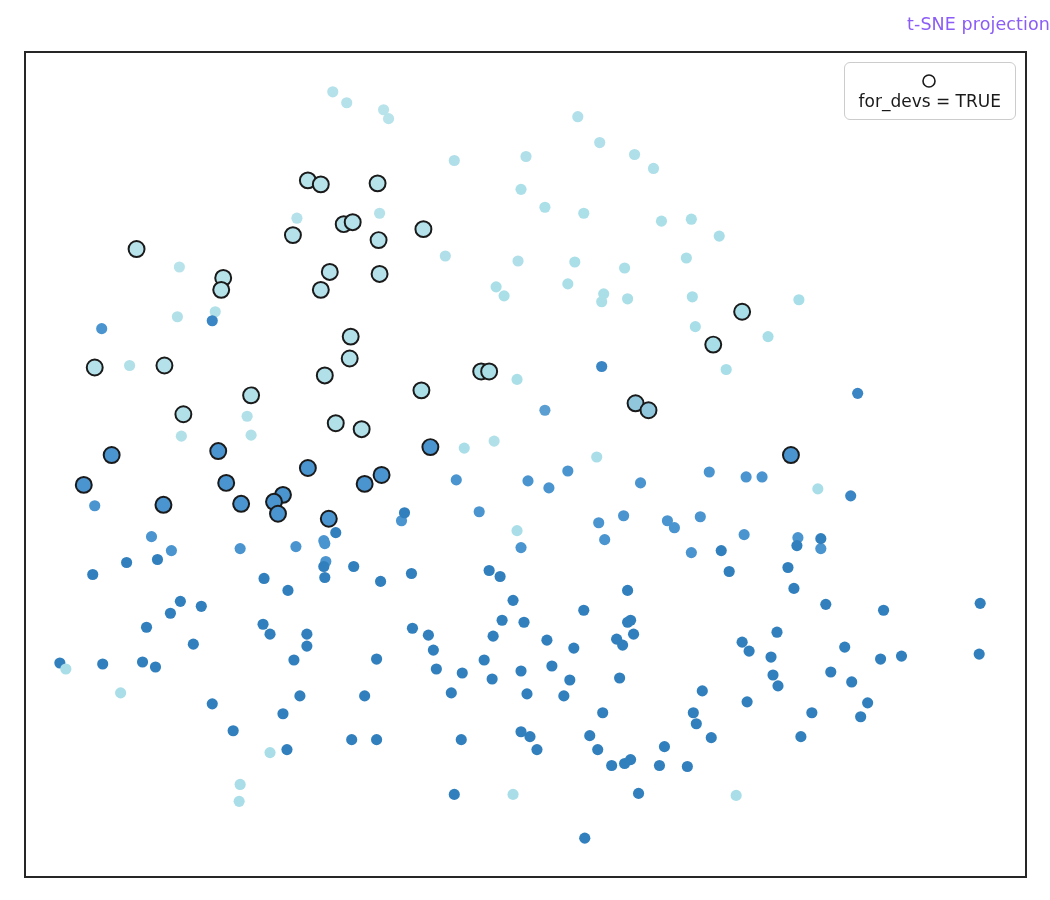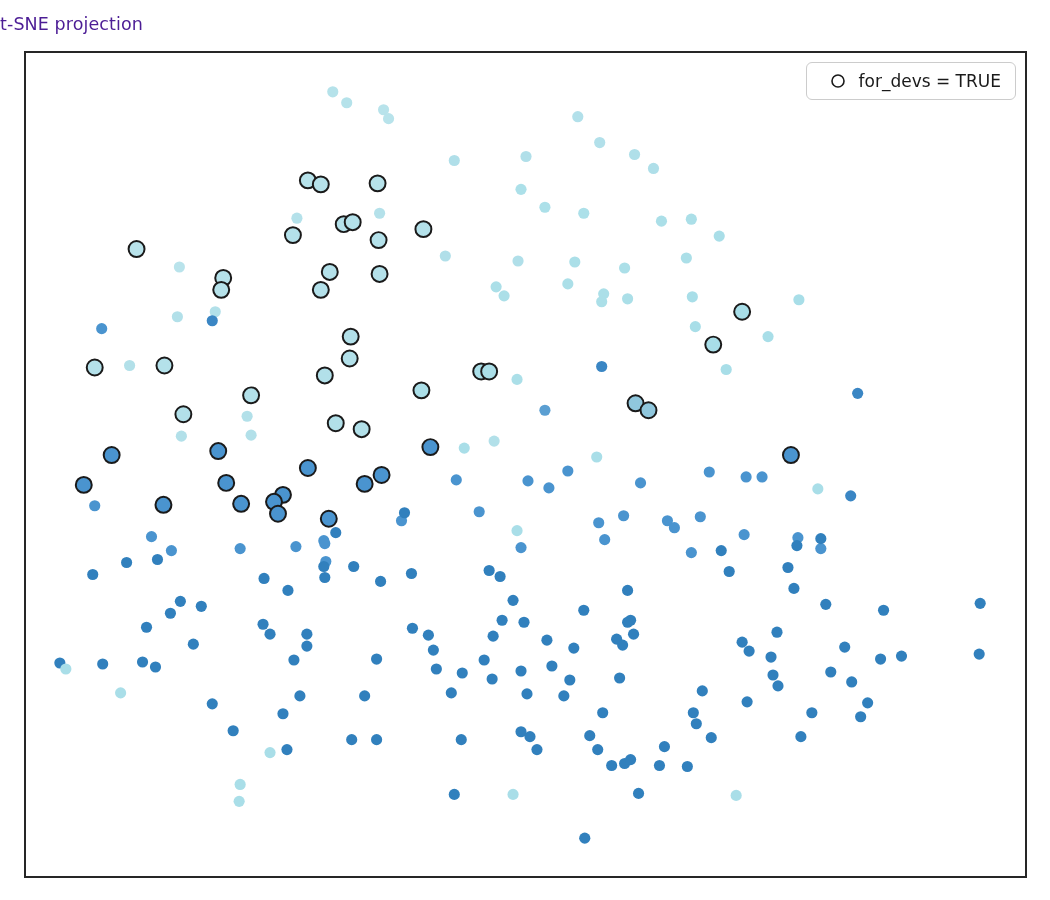--- a/index.html
+++ b/index.html
@@ -20,23 +20,23 @@
     left: 0; top: 0;
     width: 1050px;
     height: 900px;
     background: #ffffff;
   }
   #chart-title {
     position: absolute;
     left: 0;
     top: 14px;
     width: 1050px;
-    text-align: left;
+    text-align: right;
     font-size: 17.5px;
-    color: #4c1d95;
+    color: #8b5cf6;
     letter-spacing: 0.1px;
     white-space: nowrap;
   }
   #plot-frame {
     position: absolute;
     left: 24px;
     top: 51px;
     width: 1003px;
     height: 827px;
     border: 2px solid #262626;
@@ -56,20 +56,21 @@
     right: 9px;
     top: 9px;
     display: flex;
     align-items: center;
     background: #ffffff;
     border: 1.2px solid #cccccc;
     border-radius: 6px;
     padding: 8px 14px 8px 12px;
     box-sizing: border-box;
     z-index: 5;
+    flex-direction: column;
   }
   #legend-marker-cell {
     width: 38px;
     display: flex;
     align-items: center;
     justify-content: center;
   }
   .legend-swatch {
     display: block;
   }

